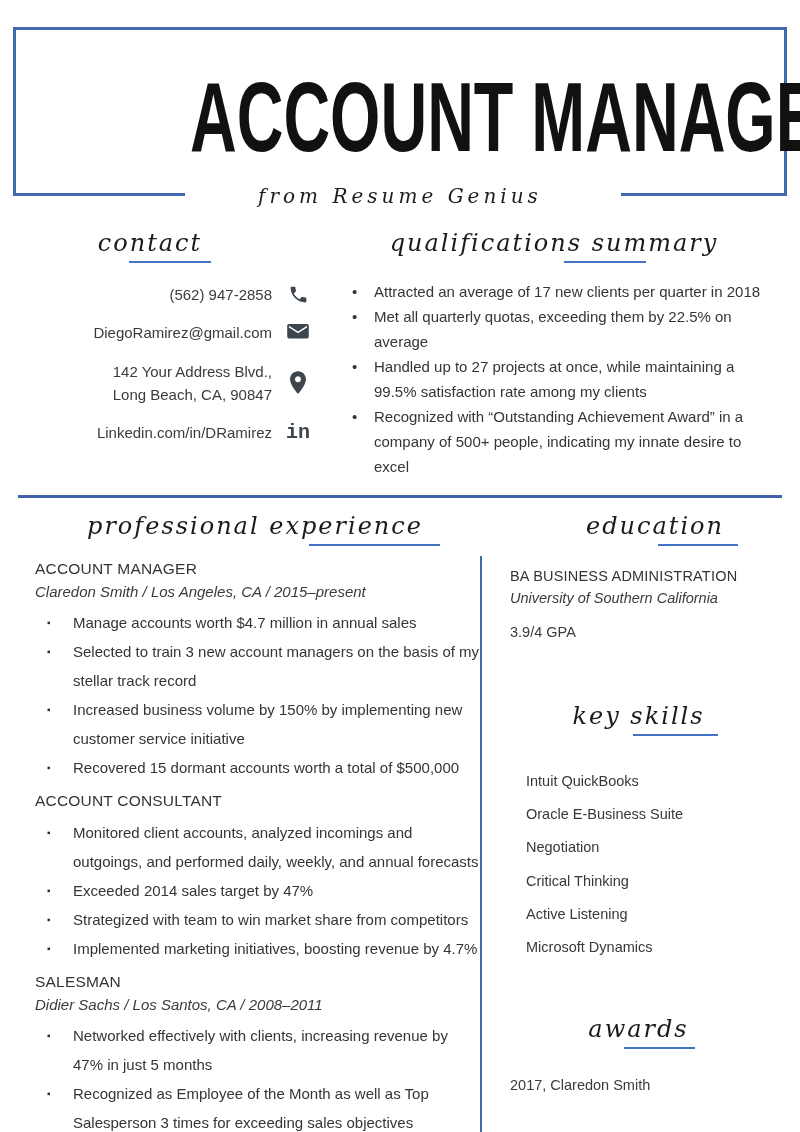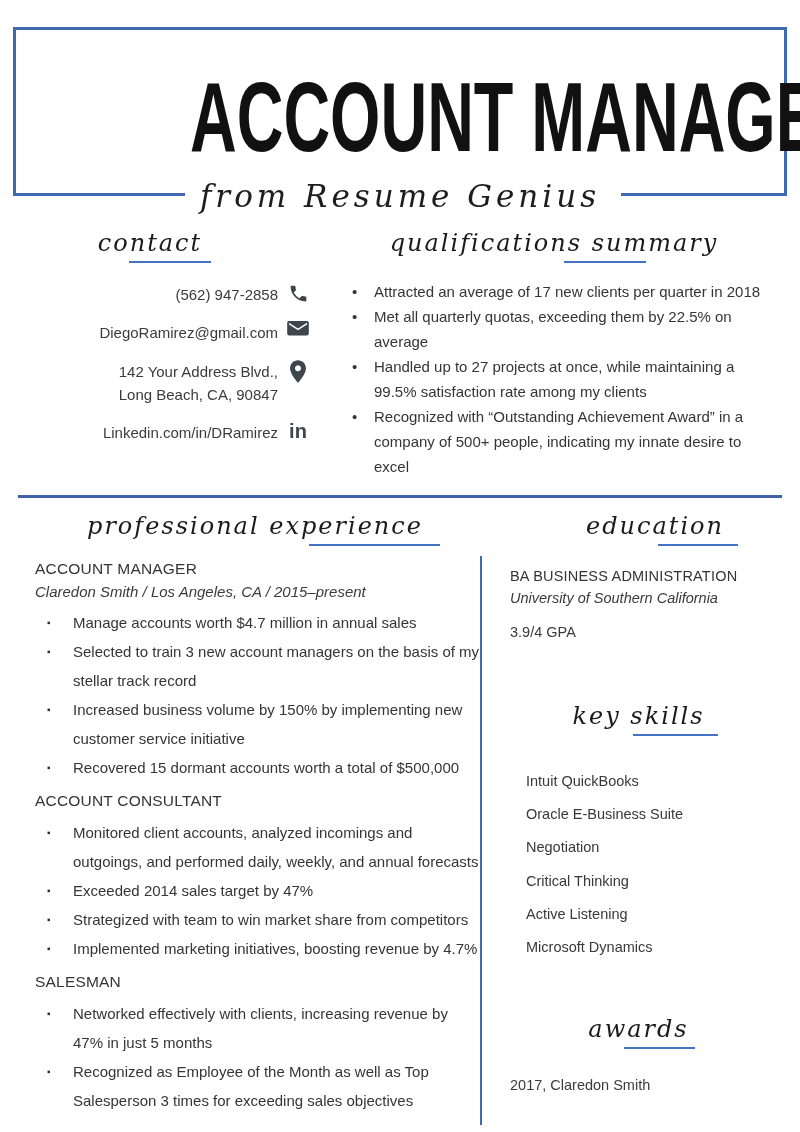--- a/index.html
+++ b/index.html
@@ -38,21 +38,21 @@
   }
   .bborder{position:absolute;bottom:-3px;height:3px;background:#4169ad;}
   .bborder.left{left:-3px;width:172px;}
   .bborder.right{right:-3px;width:166px;}
   .subtitle{
     position:absolute;left:50%;bottom:-3px;
     transform:translate(-50%,50%);
     background:transparent;
     font-family:"DejaVu Serif",cursive;
     font-style:italic;
-    font-size:31px;
+    font-size:20px;
     letter-spacing:4px;
     color:#1d1d1d;
     white-space:nowrap;
   }
   
   .script-head{
     font-family:"DejaVu Serif",cursive;
     font-style:italic;
     font-size:24px;
     letter-spacing:2px;
@@ -70,23 +70,23 @@
   .u-quals::after{left:53%;right:22%;}
   .u-exp::after{left:66%;right:-5%;}
   .u-edu::after{left:52%;right:-10%;}
   .u-skills::after{left:46%;right:-10%;}
   .u-awards::after{left:36%;right:-6%;}
   
   .top-cols{display:flex;margin:36px 30px 0 30px;}
   .contact-col{width:280px;flex:0 0 280px;}
   .contact-col .head-wrap{text-align:center;margin-left:-40px;}
   .contact-rows{margin-top:26px;display:flex;flex-direction:column;gap:15px;}
-  .c-row{display:flex;align-items:flex-start;justify-content:flex-end;gap:8px;}
+  .c-row{display:flex;align-items:center;justify-content:flex-end;gap:14px;}
   .c-text{text-align:right;font-size:15px;line-height:1.55;color:#3b3b3b;}
-  .c-icon{width:24px;flex:0 0 24px;display:flex;justify-content:center;align-items:center;}
+  .c-icon{width:24px;flex:0 0 24px;display:flex;justify-content:center;align-items:center;font-family:Liberation Mono, monospace;}
   .c-icon svg{display:block;}
   .in-glyph{font-size:20px;font-weight:bold;color:#3d454d;line-height:1;letter-spacing:0;}
   .quals-col{flex:1;margin-left:28px;}
   .quals-col .head-wrap{text-align:center;}
   .quals-list{margin:22px 0 0 0;padding:0 0 0 14px;list-style:none;}
   .quals-list li{display:flex;font-size:15px;line-height:25px;color:#353535;}
   .quals-list li .mk{flex:0 0 22px;font-size:15px;color:#353535;}
   
   .divider{height:3px;background:#3f62a8;margin:16px 18px 0 18px;}
   
@@ -259,20 +259,21 @@
             </li>
           <li>
               <span class="mk">▪</span>
               <span>Implemented marketing initiatives, boosting revenue by 4.7%</span>
             </li>
         </ul>
       </div>
 
       <div class="job">
         <div class="job-title">SALESMAN</div>
+        <div class="job-meta">Didier Sachs / Los Santos, CA / 2008–2011</div>
         <ul class="job-bullets">
           <li>
               <span class="mk">▪</span>
               <span>Networked effectively with clients, increasing revenue by 47% in just 5 months</span>
             </li>
           <li>
               <span class="mk">▪</span>
               <span>Recognized as Employee of the Month as well as Top Salesperson 3 times for exceeding sales objectives</span>
             </li>
         </ul>

